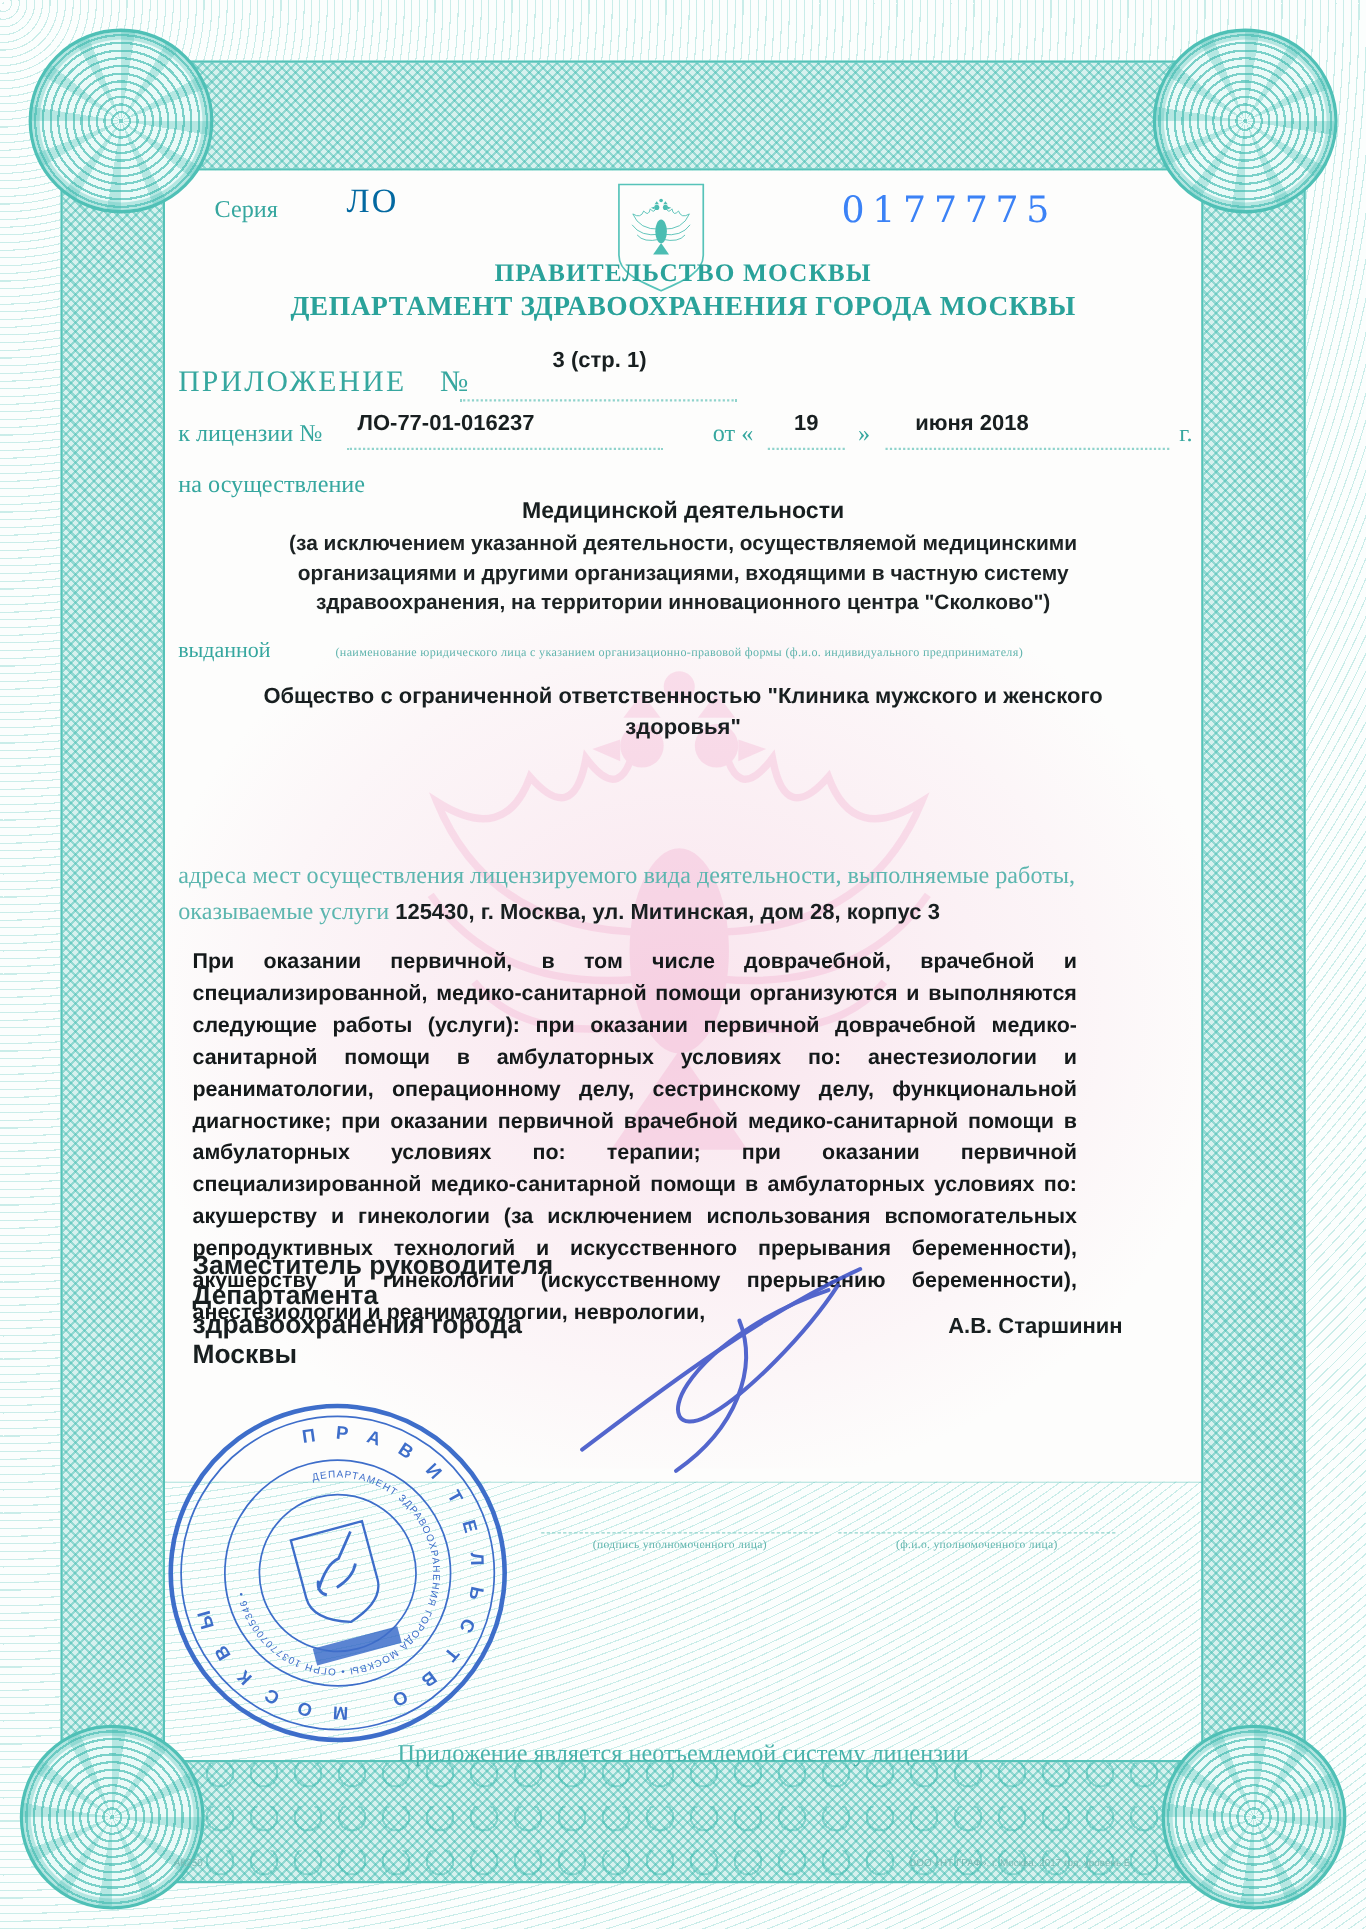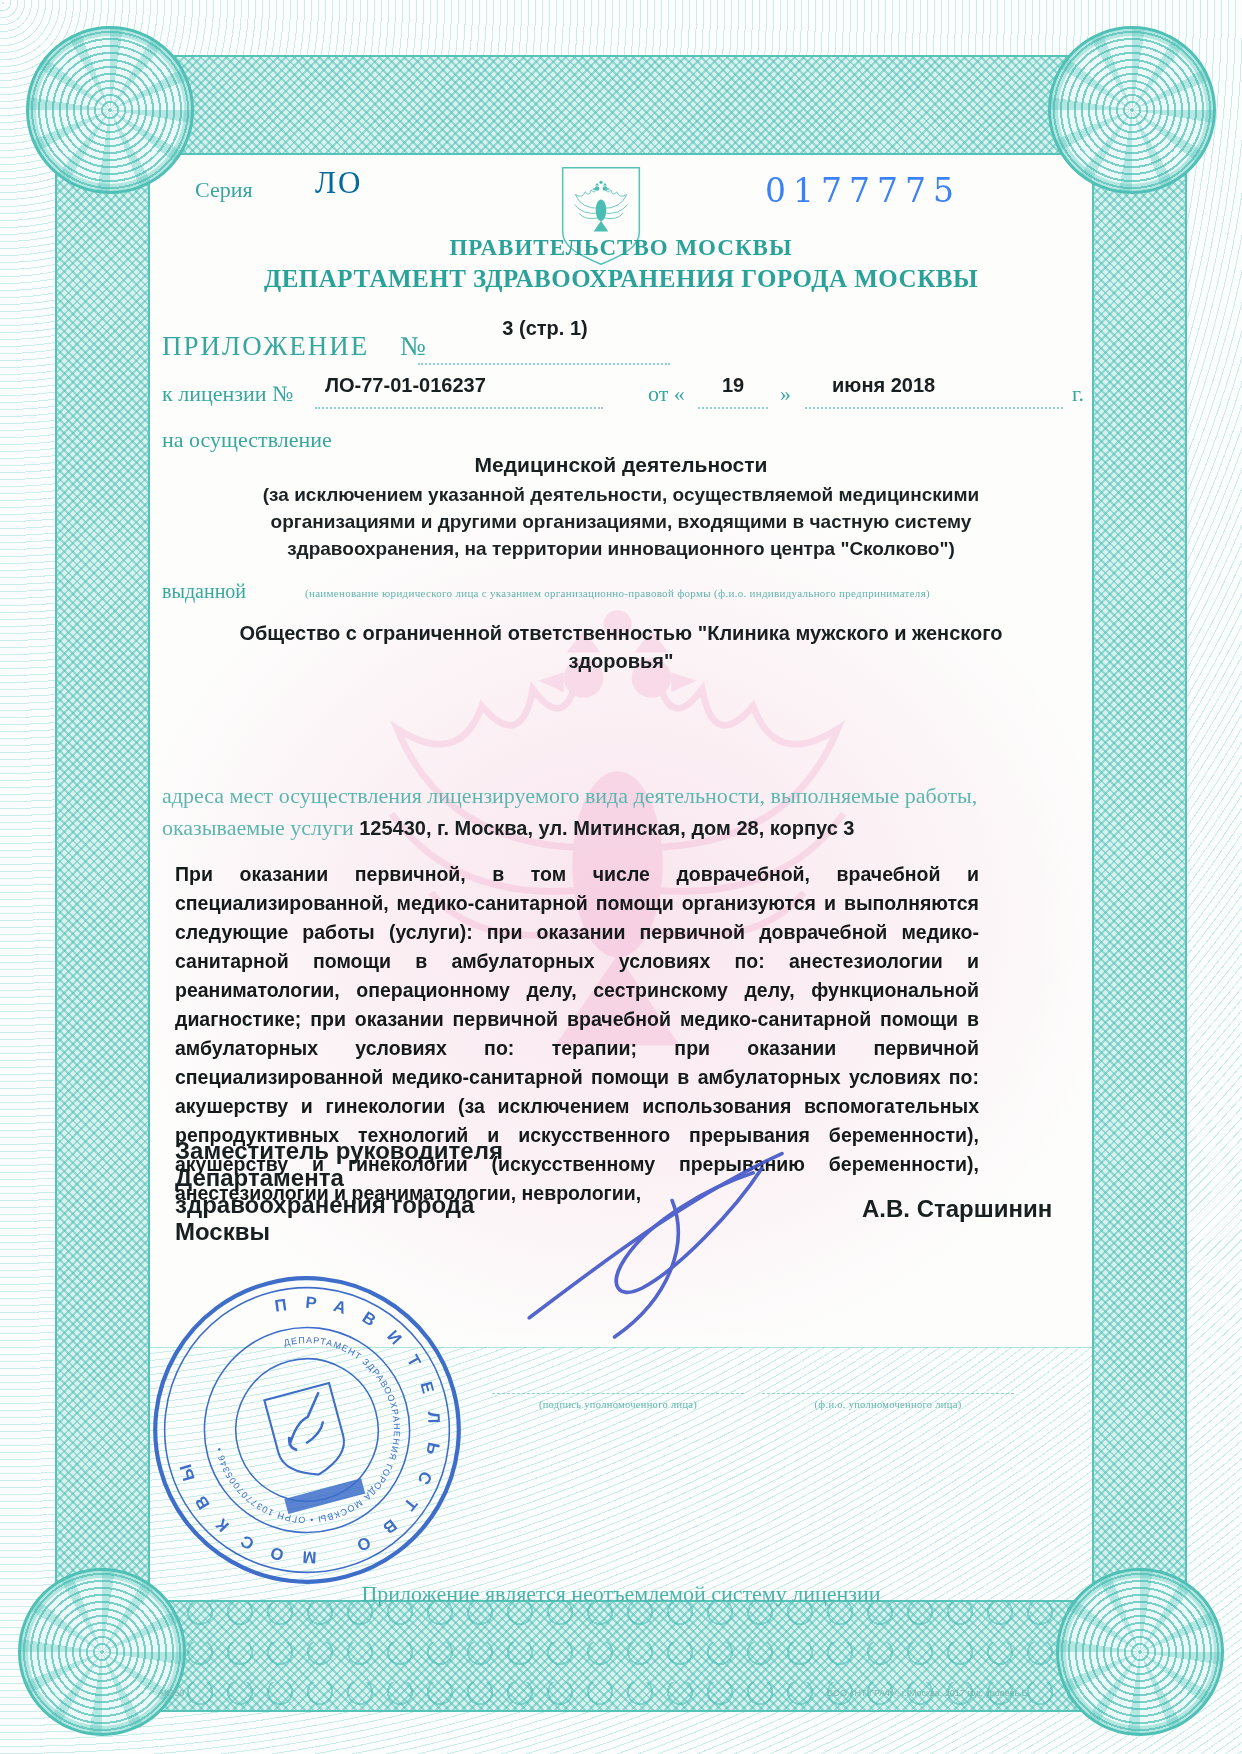--- a/index.html
+++ b/index.html
@@ -148,21 +148,21 @@
     </div>
 
     <div class="abs sans bold" style="left:25px;top:705px;width:804px;font-size:19.5px;line-height:29px;text-align:justify;color:#14191a;">При оказании первичной, в том числе доврачебной, врачебной и специализированной, медико-санитарной помощи организуются и выполняются следующие работы (услуги): при оказании первичной доврачебной медико-санитарной помощи в амбулаторных условиях по: анестезиологии и реаниматологии, операционному делу, сестринскому делу, функциональной диагностике; при оказании первичной врачебной медико-санитарной помощи в амбулаторных условиях по: терапии; при оказании первичной специализированной медико-санитарной помощи в амбулаторных условиях по: акушерству и гинекологии (за исключением использования вспомогательных репродуктивных технологий и искусственного прерывания беременности), акушерству и гинекологии (искусственному прерыванию беременности), анестезиологии и реаниматологии, неврологии,</div>
 
     <div class="abs sans bold ink" style="left:25px;top:982px;font-size:24px;line-height:27px;">
       <div>Заместитель руководителя</div>
       <div>Департамента</div>
       <div>здравоохранения города</div>
       <div>Москвы</div>
     </div>
-    <div class="abs sans bold ink" style="left:712px;top:1040px;font-size:24px;">А.В. Старшинин</div>
+    <div class="abs sans bold ink" style="left:712px;top:1040px;font-size:20px;">А.В. Старшинин</div>
 
     <svg class="sig-svg" viewBox="0 0 300 190">
       <g fill="none" stroke="#4156c8" stroke-width="3.4" stroke-linecap="round" opacity=".9">
         <path d="M18 168 C75 125 165 55 255 14"></path>
         <path d="M236 28 C210 68 158 122 124 140 C100 152 92 136 108 112 C132 76 186 46 228 32"></path>
         <path d="M152 58 C168 98 150 150 98 186"></path>
       </g>
     </svg>
 
     <div class="dashline" style="left:342px;top:1238px;width:252px;"></div>

